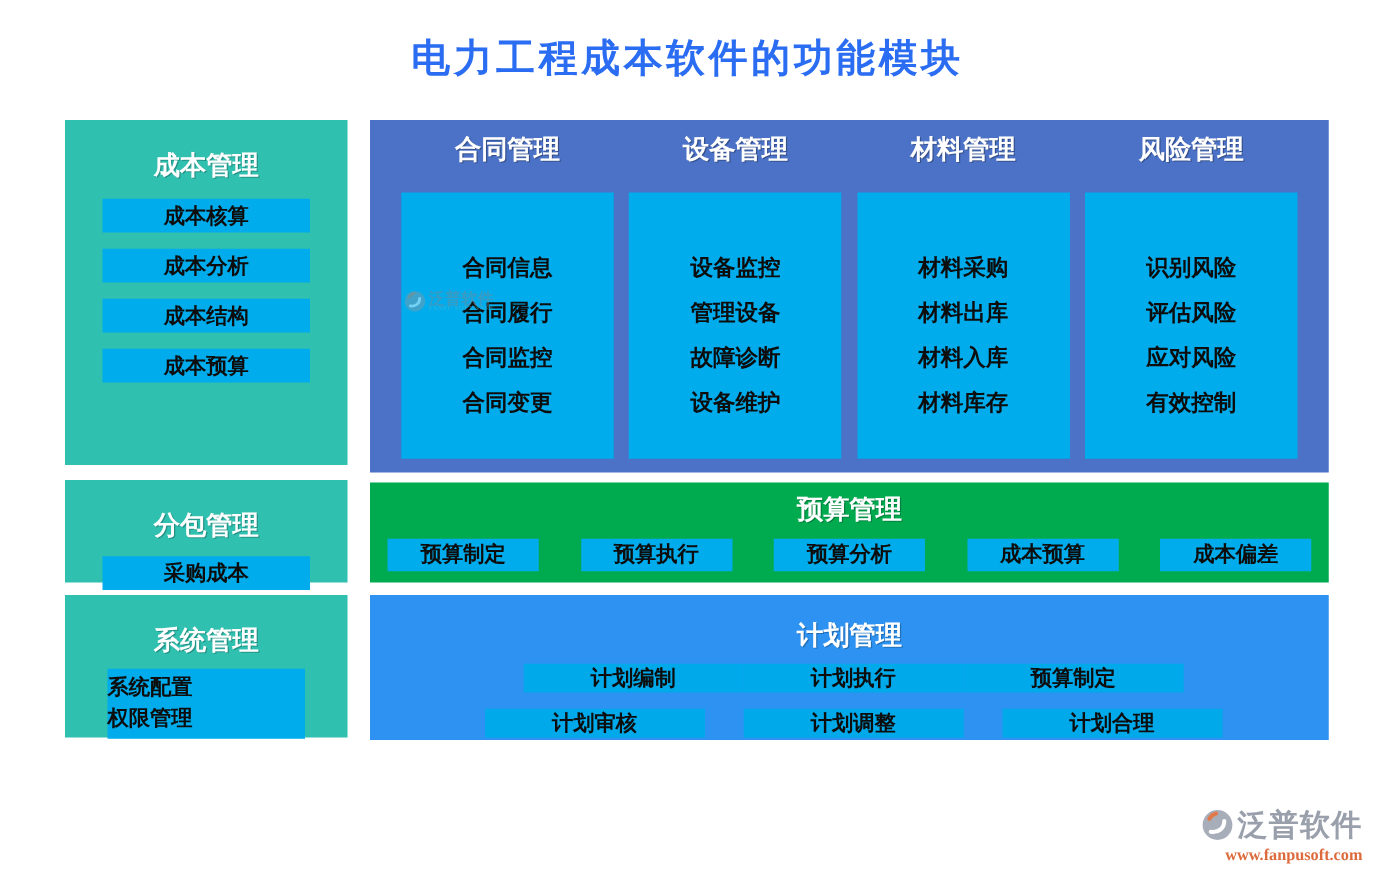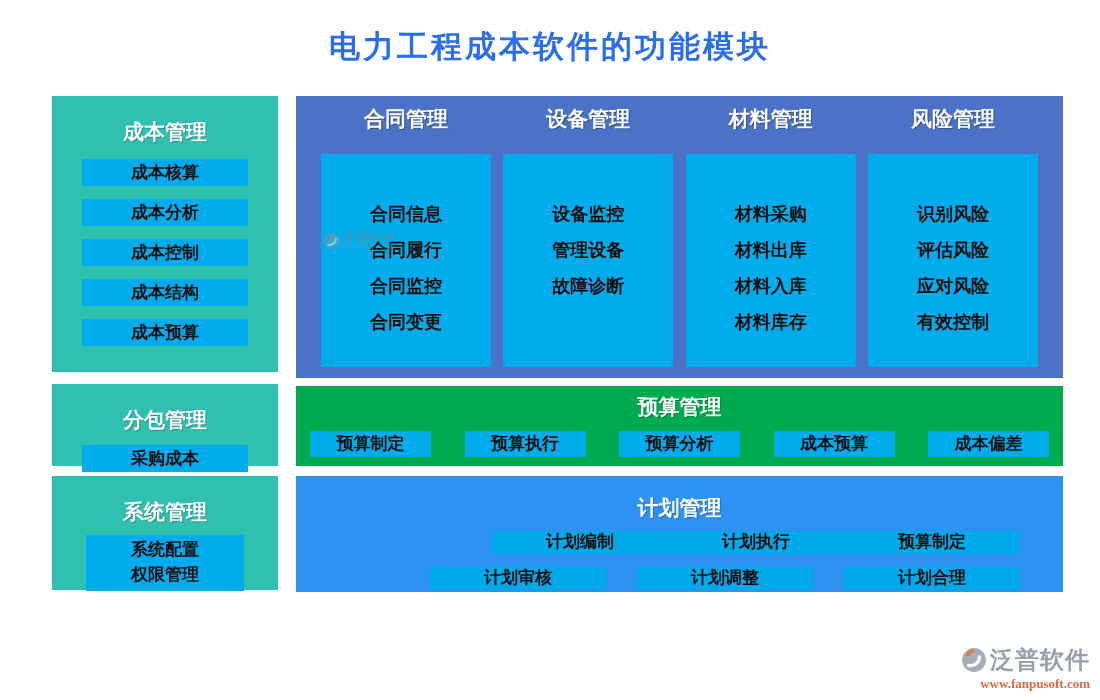--- a/index.html
+++ b/index.html
@@ -14,21 +14,21 @@
   .box-cost{top:96px;height:276px;}
   .box-sub{top:384px;height:82px;}
   .box-sys{top:476px;height:114px;}
   .teal-title{padding-top:22px;text-align:center;font-size:21px;color:var(--header-text);
               text-shadow:1px 1px 0 rgba(0,0,0,.25);}
   .teal-btn{width:166px;height:27px;line-height:27px;margin:13px auto 0 auto;text-align:center;
             background:var(--azure);color:var(--button-text);font-size:17px;}
   .box-cost .teal-btn:first-of-type{margin-top:21px;}
   .box-sub .teal-btn{margin-top:11px;}
   .sys-panel{width:158px;margin:9px auto 0 auto;background:var(--azure);padding:2px 0 4px 0;}
-  .sys-line{text-align:center;font-size:17px;line-height:25px;color:var(--button-text);}
+  .sys-line{font-size:17px;line-height:25px;color:var(--button-text);}
 
   
   .top-box{position:absolute;left:296px;top:96px;width:767px;height:282px;background:var(--slate-blue);
            display:flex;justify-content:space-between;padding:0 25px;box-sizing:border-box;}
   .t-col{width:170px;display:flex;flex-direction:column;border-radius:29px;}
   .t-head{height:37px;padding-top:9px;text-align:center;font-size:21px;color:var(--header-text);
           text-shadow:1px 1px 0 rgba(0,0,0,.3);}
   .t-panel{position:relative;background:var(--azure);height:213px;margin-top:12px;}
   .t-item{text-align:center;font-size:18px;color:var(--button-text);height:36px;line-height:36px;}
   .t-panel .t-item:first-of-type{margin-top:42px;}
@@ -45,21 +45,21 @@
   .g-title{padding-top:7px;text-align:center;font-size:21px;color:var(--header-text);
            text-shadow:1px 1px 0 rgba(0,0,0,.25);}
   .g-row{display:flex;justify-content:space-between;padding:0 14px 0 14px;margin-top:10px;}
   .g-btn{width:121px;height:26px;line-height:26px;text-align:center;background:var(--azure);
          color:var(--button-text);font-size:17px;}
 
   
   .plan-box{position:absolute;left:296px;top:476px;width:767px;height:116px;background:var(--bright-blue);}
   .p-title{padding-top:18px;text-align:center;font-size:21px;color:var(--header-text);
            text-shadow:1px 1px 0 rgba(0,0,0,.25);}
-  .p-row{display:flex;justify-content:flex-end;padding-left:49px;padding-right:43px;margin-top:9px;font-family:Liberation Mono, monospace;}
+  .p-row{display:flex;justify-content:center;padding-left:49px;padding-right:43px;margin-top:9px;}
   .p-row.second{margin-top:13px;gap:31px;}
   .p-btn{width:176px;height:23px;line-height:23px;text-align:center;background:var(--plan-button-blue);
          color:var(--button-text);font-size:17px;}
 
   
   .footer{position:absolute;right:10px;bottom:8px;display:flex;flex-direction:column;align-items:flex-end;}
   .footer-top{display:flex;align-items:center;gap:3px;}
   .footer-brand{font-size:24px;color:var(--footer-gray);letter-spacing:1px;}
   .footer-url{font-size:13px;color:var(--footer-orange);font-family:"Liberation Serif","DejaVu Serif",serif;}
 </style>
@@ -67,21 +67,20 @@
 <body>
 
 <div class="canvas">
 
   <h1 class="page-title">电力工程成本软件的功能模块</h1>
 
   <section class="teal-box box-cost">
     <div class="teal-title">成本管理</div>
     <div class="teal-btn">成本核算</div>
     <div class="teal-btn">成本分析</div>
-    <div class="teal-btn">成本控制</div>
     <div class="teal-btn">成本结构</div>
     <div class="teal-btn">成本预算</div>
   </section>
 
   <section class="teal-box box-sub">
     <div class="teal-title">分包管理</div>
     <div class="teal-btn">采购成本</div>
   </section>
 
   <section class="teal-box box-sys">
@@ -114,20 +113,21 @@
         </div>
       </div>
     </div>
 
     <div class="t-col">
       <div class="t-head">设备管理</div>
       <div class="t-panel">
         <div class="t-item">设备监控</div>
         <div class="t-item">管理设备</div>
         <div class="t-item">故障诊断</div>
+        <div class="t-item">设备维护</div>
       </div>
     </div>
 
     <div class="t-col">
       <div class="t-head">材料管理</div>
       <div class="t-panel">
         <div class="t-item">材料采购</div>
         <div class="t-item">材料出库</div>
         <div class="t-item">材料入库</div>
         <div class="t-item">材料库存</div>

